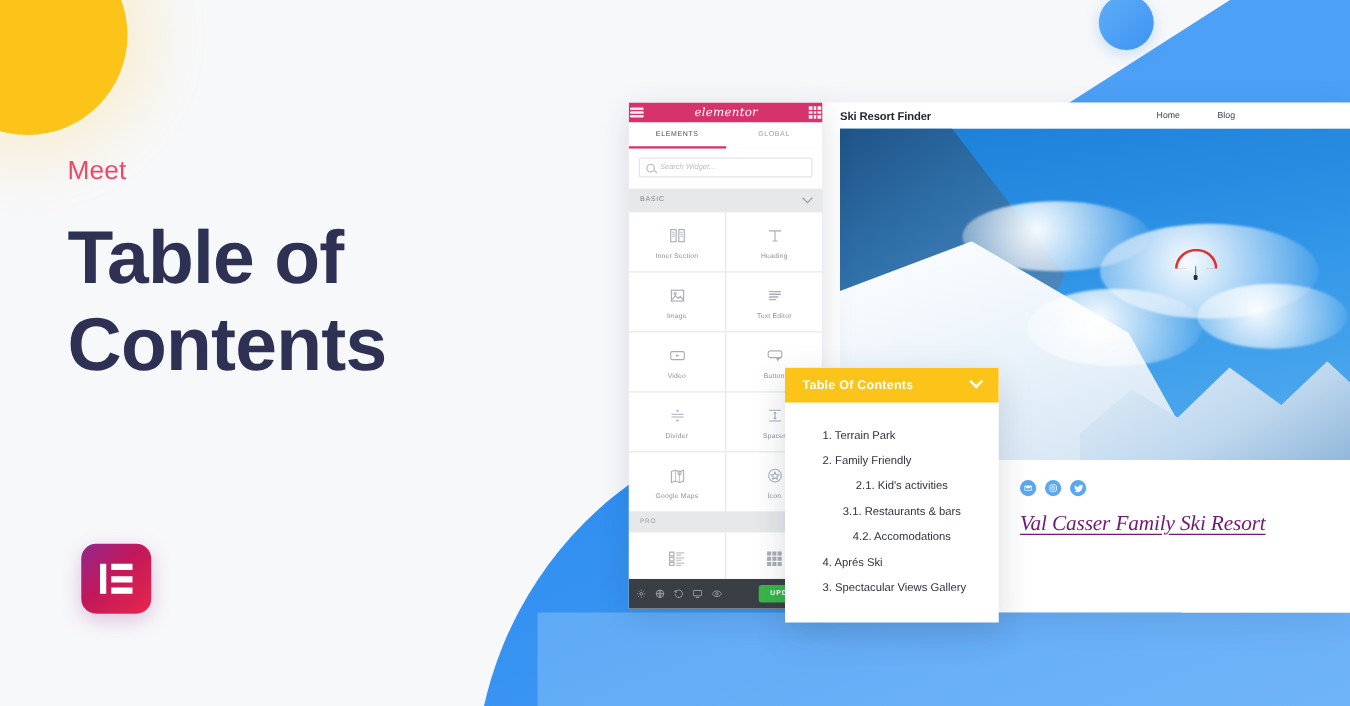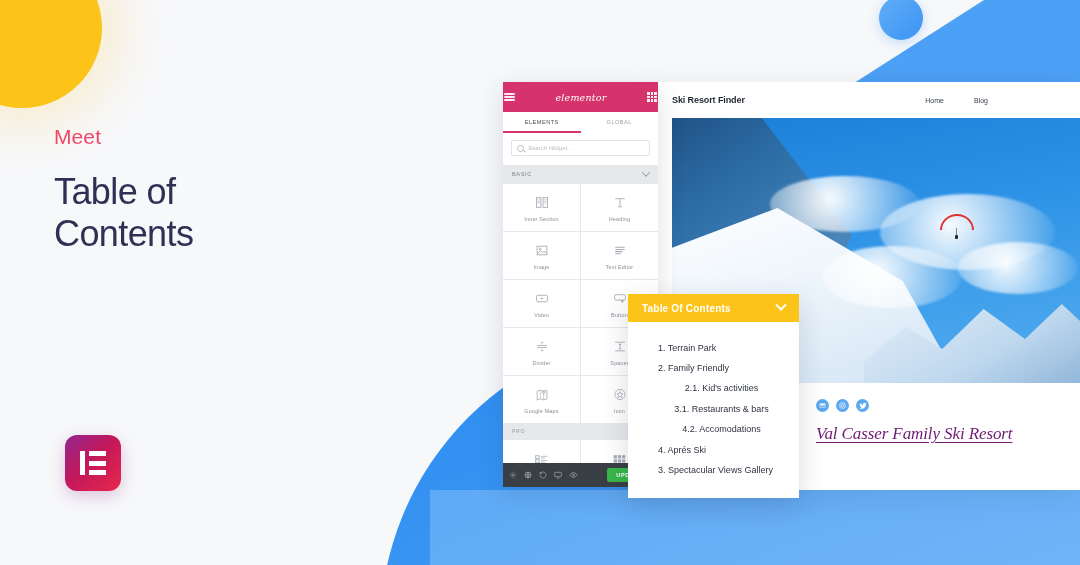--- a/index.html
+++ b/index.html
@@ -42,21 +42,21 @@
   }
 
   
   .hero { position: absolute; left: 54px; top: 124px; z-index: 5; }
   .hero-kicker {
     font-size: 21px; color: #F04668; font-weight: 400;
     letter-spacing: 0.1px; line-height: 1.2;
   }
   .hero-title {
     margin-top: 22px;
-    font-size: 36px; font-weight: 400; color: #2E3154;
+    font-size: 60px; font-weight: 700; color: #2E3154;
     line-height: 1.16; letter-spacing: -0.6px;
   }
 
   
   .el-badge {
     position: absolute; left: 65px; top: 435px; z-index: 5;
     width: 56px; height: 56px; border-radius: 12px;
     background: linear-gradient(135deg,#92278F 0%,#C2185B 45%,#E8274B 100%);
     box-shadow: 0 5px 16px rgba(146,39,143,0.25);
     display: flex; align-items: center; justify-content: center;
@@ -72,21 +72,21 @@
   
   #editor {
     position: absolute; left: 503px; top: 82px;
     width: 155px; height: 405px; z-index: 10;
     background: #F1F2F3;
     box-shadow: 0 6px 24px rgba(30,40,70,0.14);
     overflow: hidden;
     display: flex; flex-direction: column;
   }
   .ed-top {
-    height: 30px; background: #D6336C;
+    height: 16px; background: #D6336C;
     display: flex; align-items: center; justify-content: space-between;
     padding: 0 1px; flex: none;
   }
   .ed-logo {
     font-family: "DejaVu Serif", serif; font-style: italic;
     font-size: 9.5px; color: #fff; letter-spacing: 0.2px;
   }
   .ico-burger { width: 11px; height: 8px; display: flex; flex-direction: column; justify-content: space-between; }
   .ico-burger span { display: block; height: 1.6px; background: rgba(255,255,255,0.92); border-radius: 1px; }
   .ico-grid { width: 10px; height: 10px; display: grid; grid-template-columns: repeat(3,1fr); grid-template-rows: repeat(3,1fr); gap: 1px; }
@@ -139,21 +139,21 @@
   }
 
   
   #site {
     position: absolute; left: 658px; top: 82px;
     width: 422px; height: 408px; background: #fff; z-index: 8;
     box-shadow: 0 6px 26px rgba(30,40,70,0.10);
     overflow: hidden;
   }
   .site-nav {
-    height: 36px; display: flex; align-items: center;
+    height: 21px; display: flex; align-items: center;
     padding: 0 0 0 14px;
   }
   .site-brand { font-size: 9px; font-weight: 700; color: #1F2430; letter-spacing: -0.1px; }
   .site-links { margin-left: auto; display: flex; gap: 30px; padding-right: 92px; }
   .site-links a { font-size: 7px; color: #3A4150; text-decoration: none; }
 
   .hero-photo { position: relative; height: 265px; margin: 0 0 0 14px; overflow: hidden; background: #1C7FD6; }
   .sky { position: absolute; inset: 0; background: linear-gradient(170deg,#1A7FD8 0%,#2E93E6 42%,#55AEF0 100%); }
   .peak-left {
     position: absolute; left: -10px; top: -16px; width: 190px; height: 215px;

